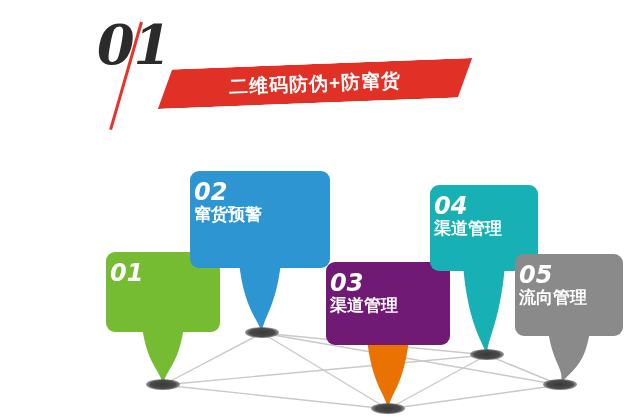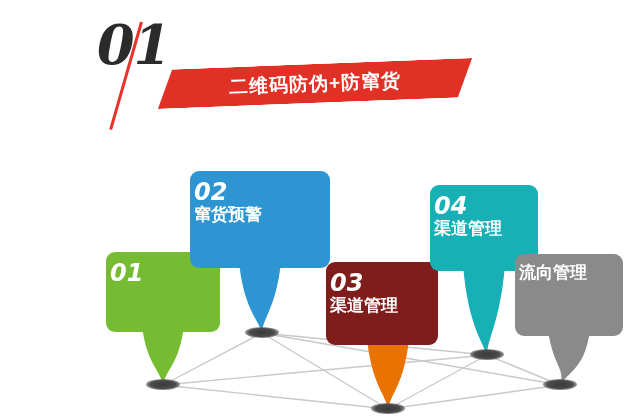--- a/index.html
+++ b/index.html
@@ -171,40 +171,41 @@
           <div class="pin-body" style="width: 140px; height: 97px; background: rgb(46, 149, 211);">
             <div class="pin-num">02</div>
             <div class="pin-label">窜货预警</div>
           </div>
         </div>
         <svg class="pin-tail" width="643" height="417" viewBox="0 0 643 417" style="left: 0px; top: 0px;">
           <path d="M 367 339 C 372 384.68 385 393 388 409 C 391 393 404 384.68 409 339 Z" fill="#ea7200"></path>
         </svg>
         <div class="pin-shadow" style="left: 371px; top: 403px;"></div>
         <div class="pin" style="left: 326px; top: 262px; width: 124px; height: 83px;">
-          <div class="pin-body" style="width: 112px; height: 83px; background: #7f1d1d;">
+          <div class="pin-body" style="width: 124px; height: 83px; background: #701a75;">
             <div class="pin-num">03</div>
             <div class="pin-label">渠道管理</div>
           </div>
         </div>
         <svg class="pin-tail" width="643" height="417" viewBox="0 0 643 417" style="left: 0px; top: 0px;">
           <path d="M 463 265 C 468 323.08 481 339 487 355 C 487 339 500 323.08 505 265 Z" fill="#16b0b5"></path>
         </svg>
         <div class="pin-shadow" style="left: 470px; top: 349px;"></div>
         <div class="pin" style="left: 430px; top: 185px; width: 108px; height: 86px;">
           <div class="pin-body" style="width: 108px; height: 86px; background: rgb(22, 176, 181);">
             <div class="pin-num">04</div>
             <div class="pin-label">渠道管理</div>
           </div>
         </div>
         <svg class="pin-tail" width="643" height="417" viewBox="0 0 643 417" style="left: 0px; top: 0px;">
           <path d="M 548 330 C 553 366.38 566 369 560 385 C 572 369 585 366.38 590 330 Z" fill="#8a8a8a"></path>
         </svg>
         <div class="pin-shadow" style="left: 543px; top: 379px;"></div>
         <div class="pin" style="left: 515px; top: 254px; width: 108px; height: 82px;">
           <div class="pin-body" style="width: 108px; height: 82px; background: rgb(138, 138, 138);">
+            <div class="pin-num">05</div>
             <div class="pin-label">流向管理</div>
           </div>
         </div>
       </div>
   </div>
 
 </div>
 
 </body></html>

